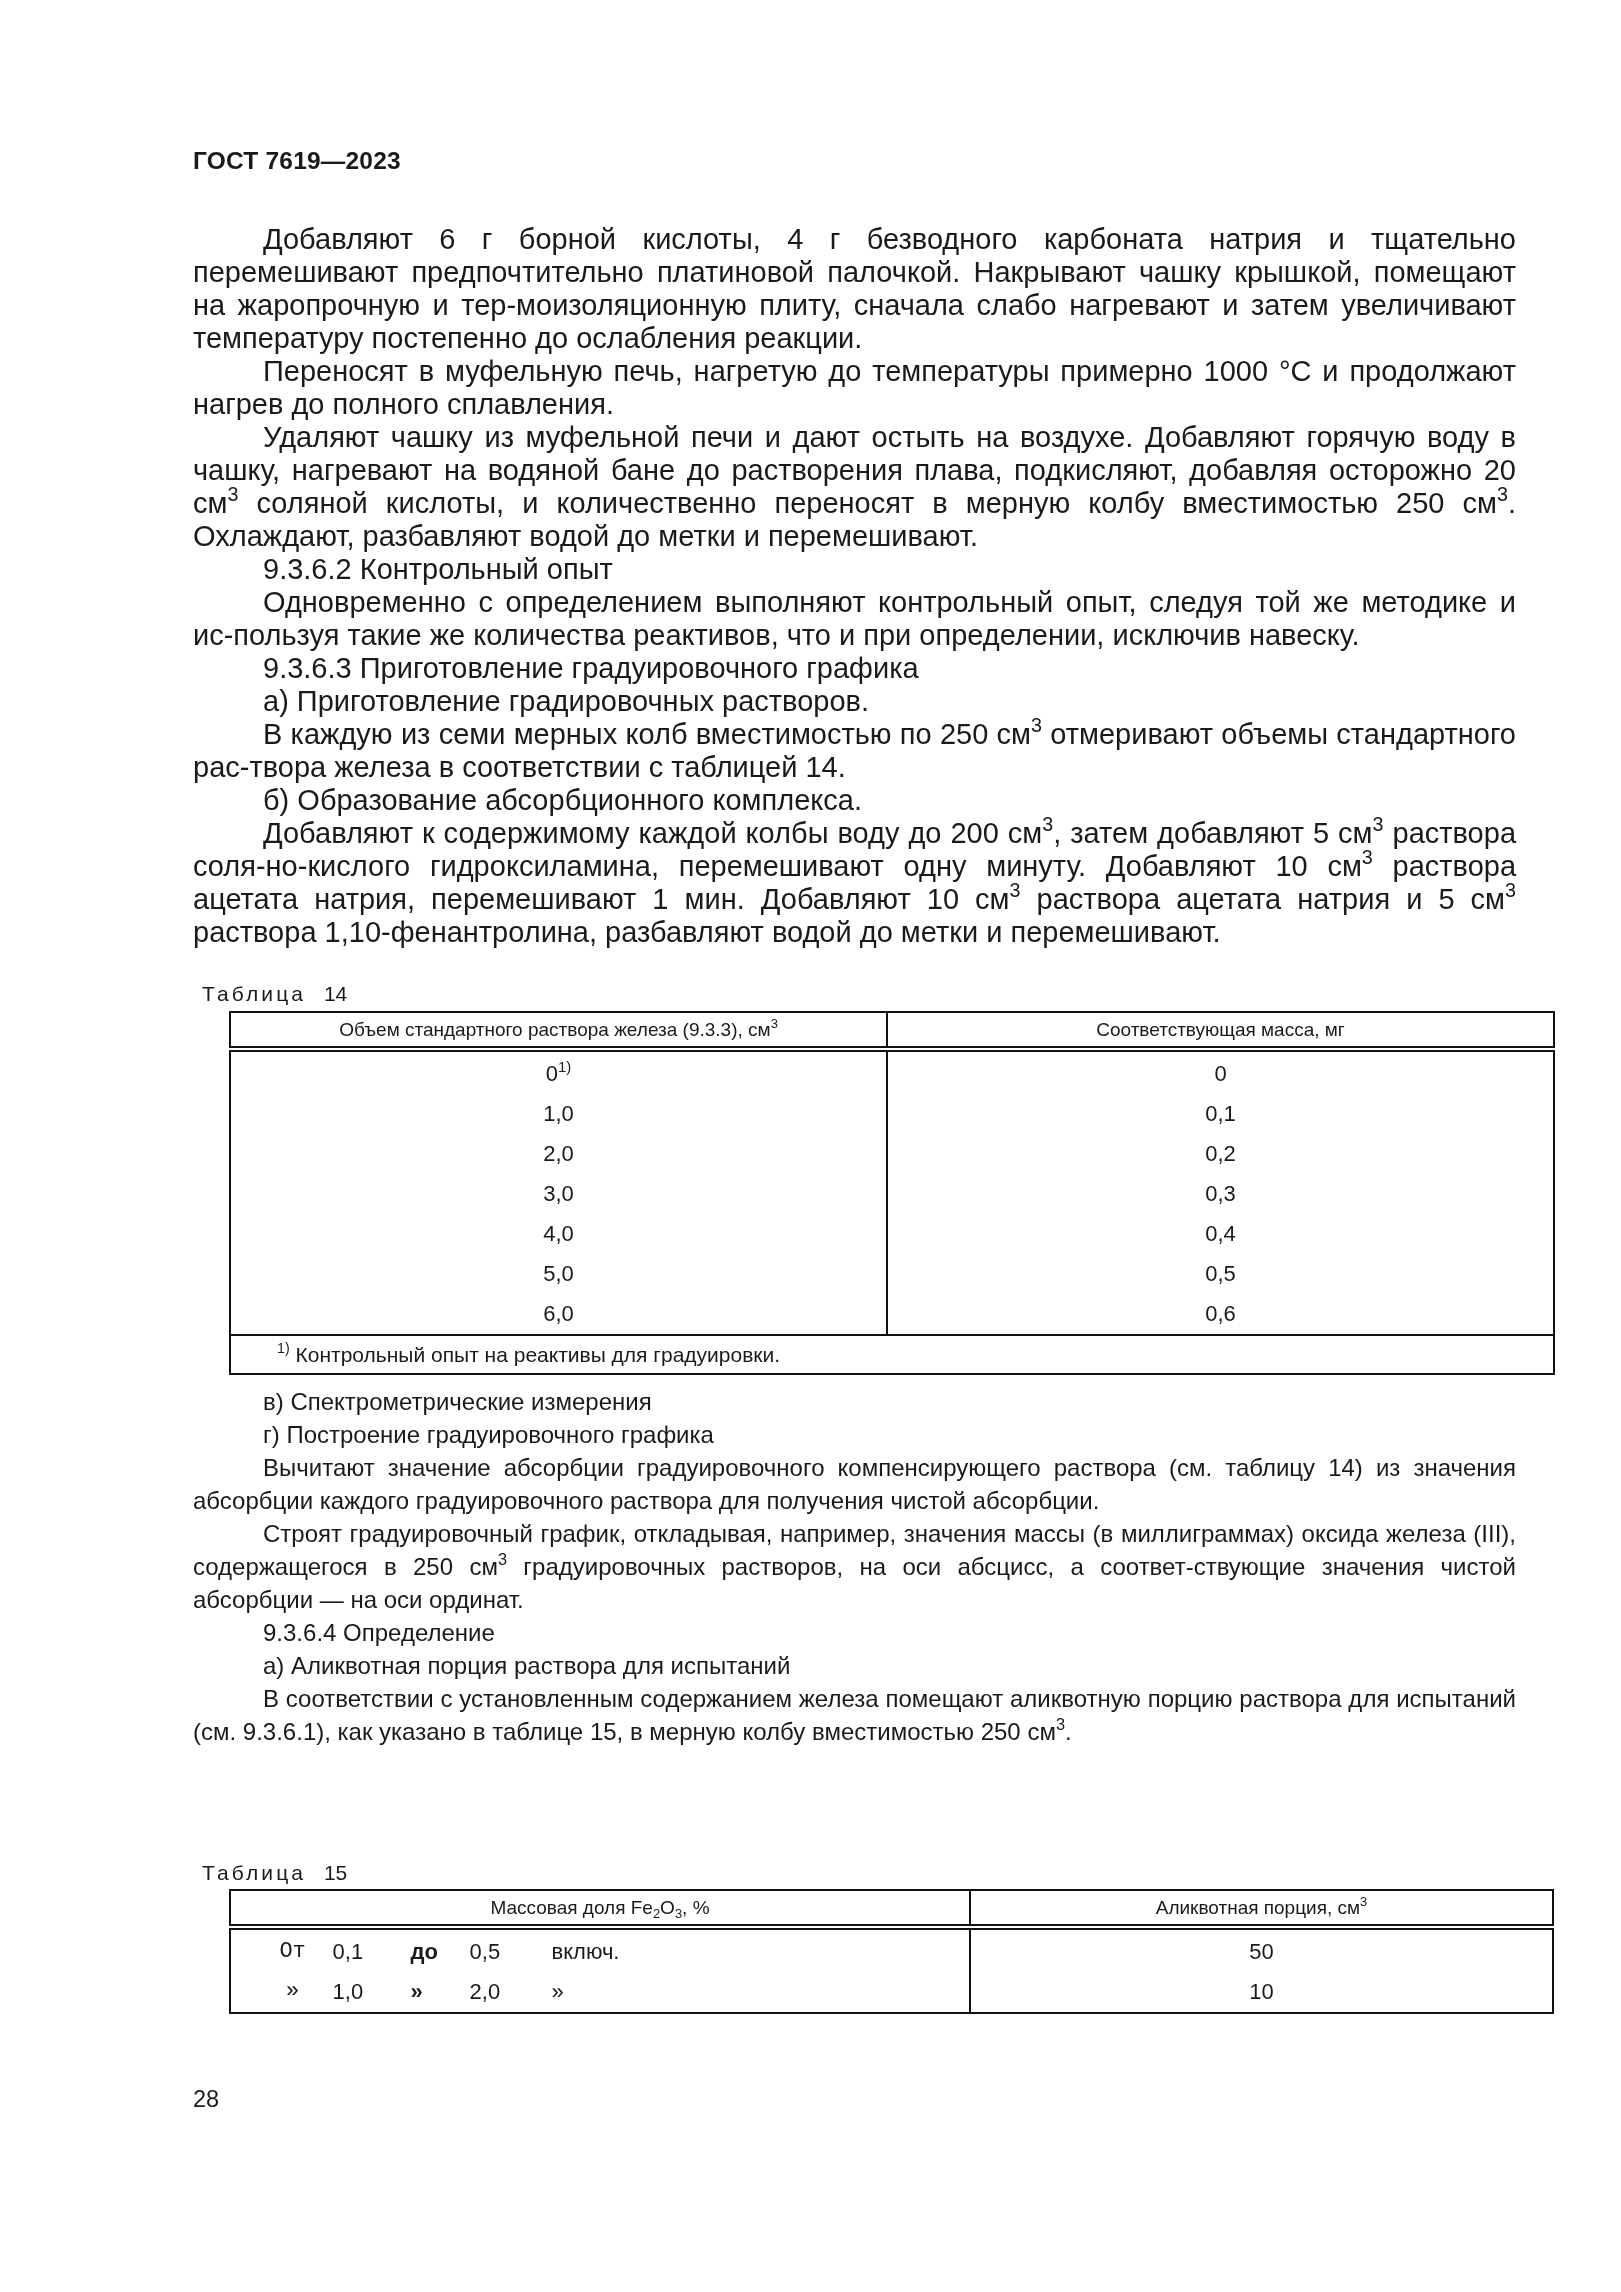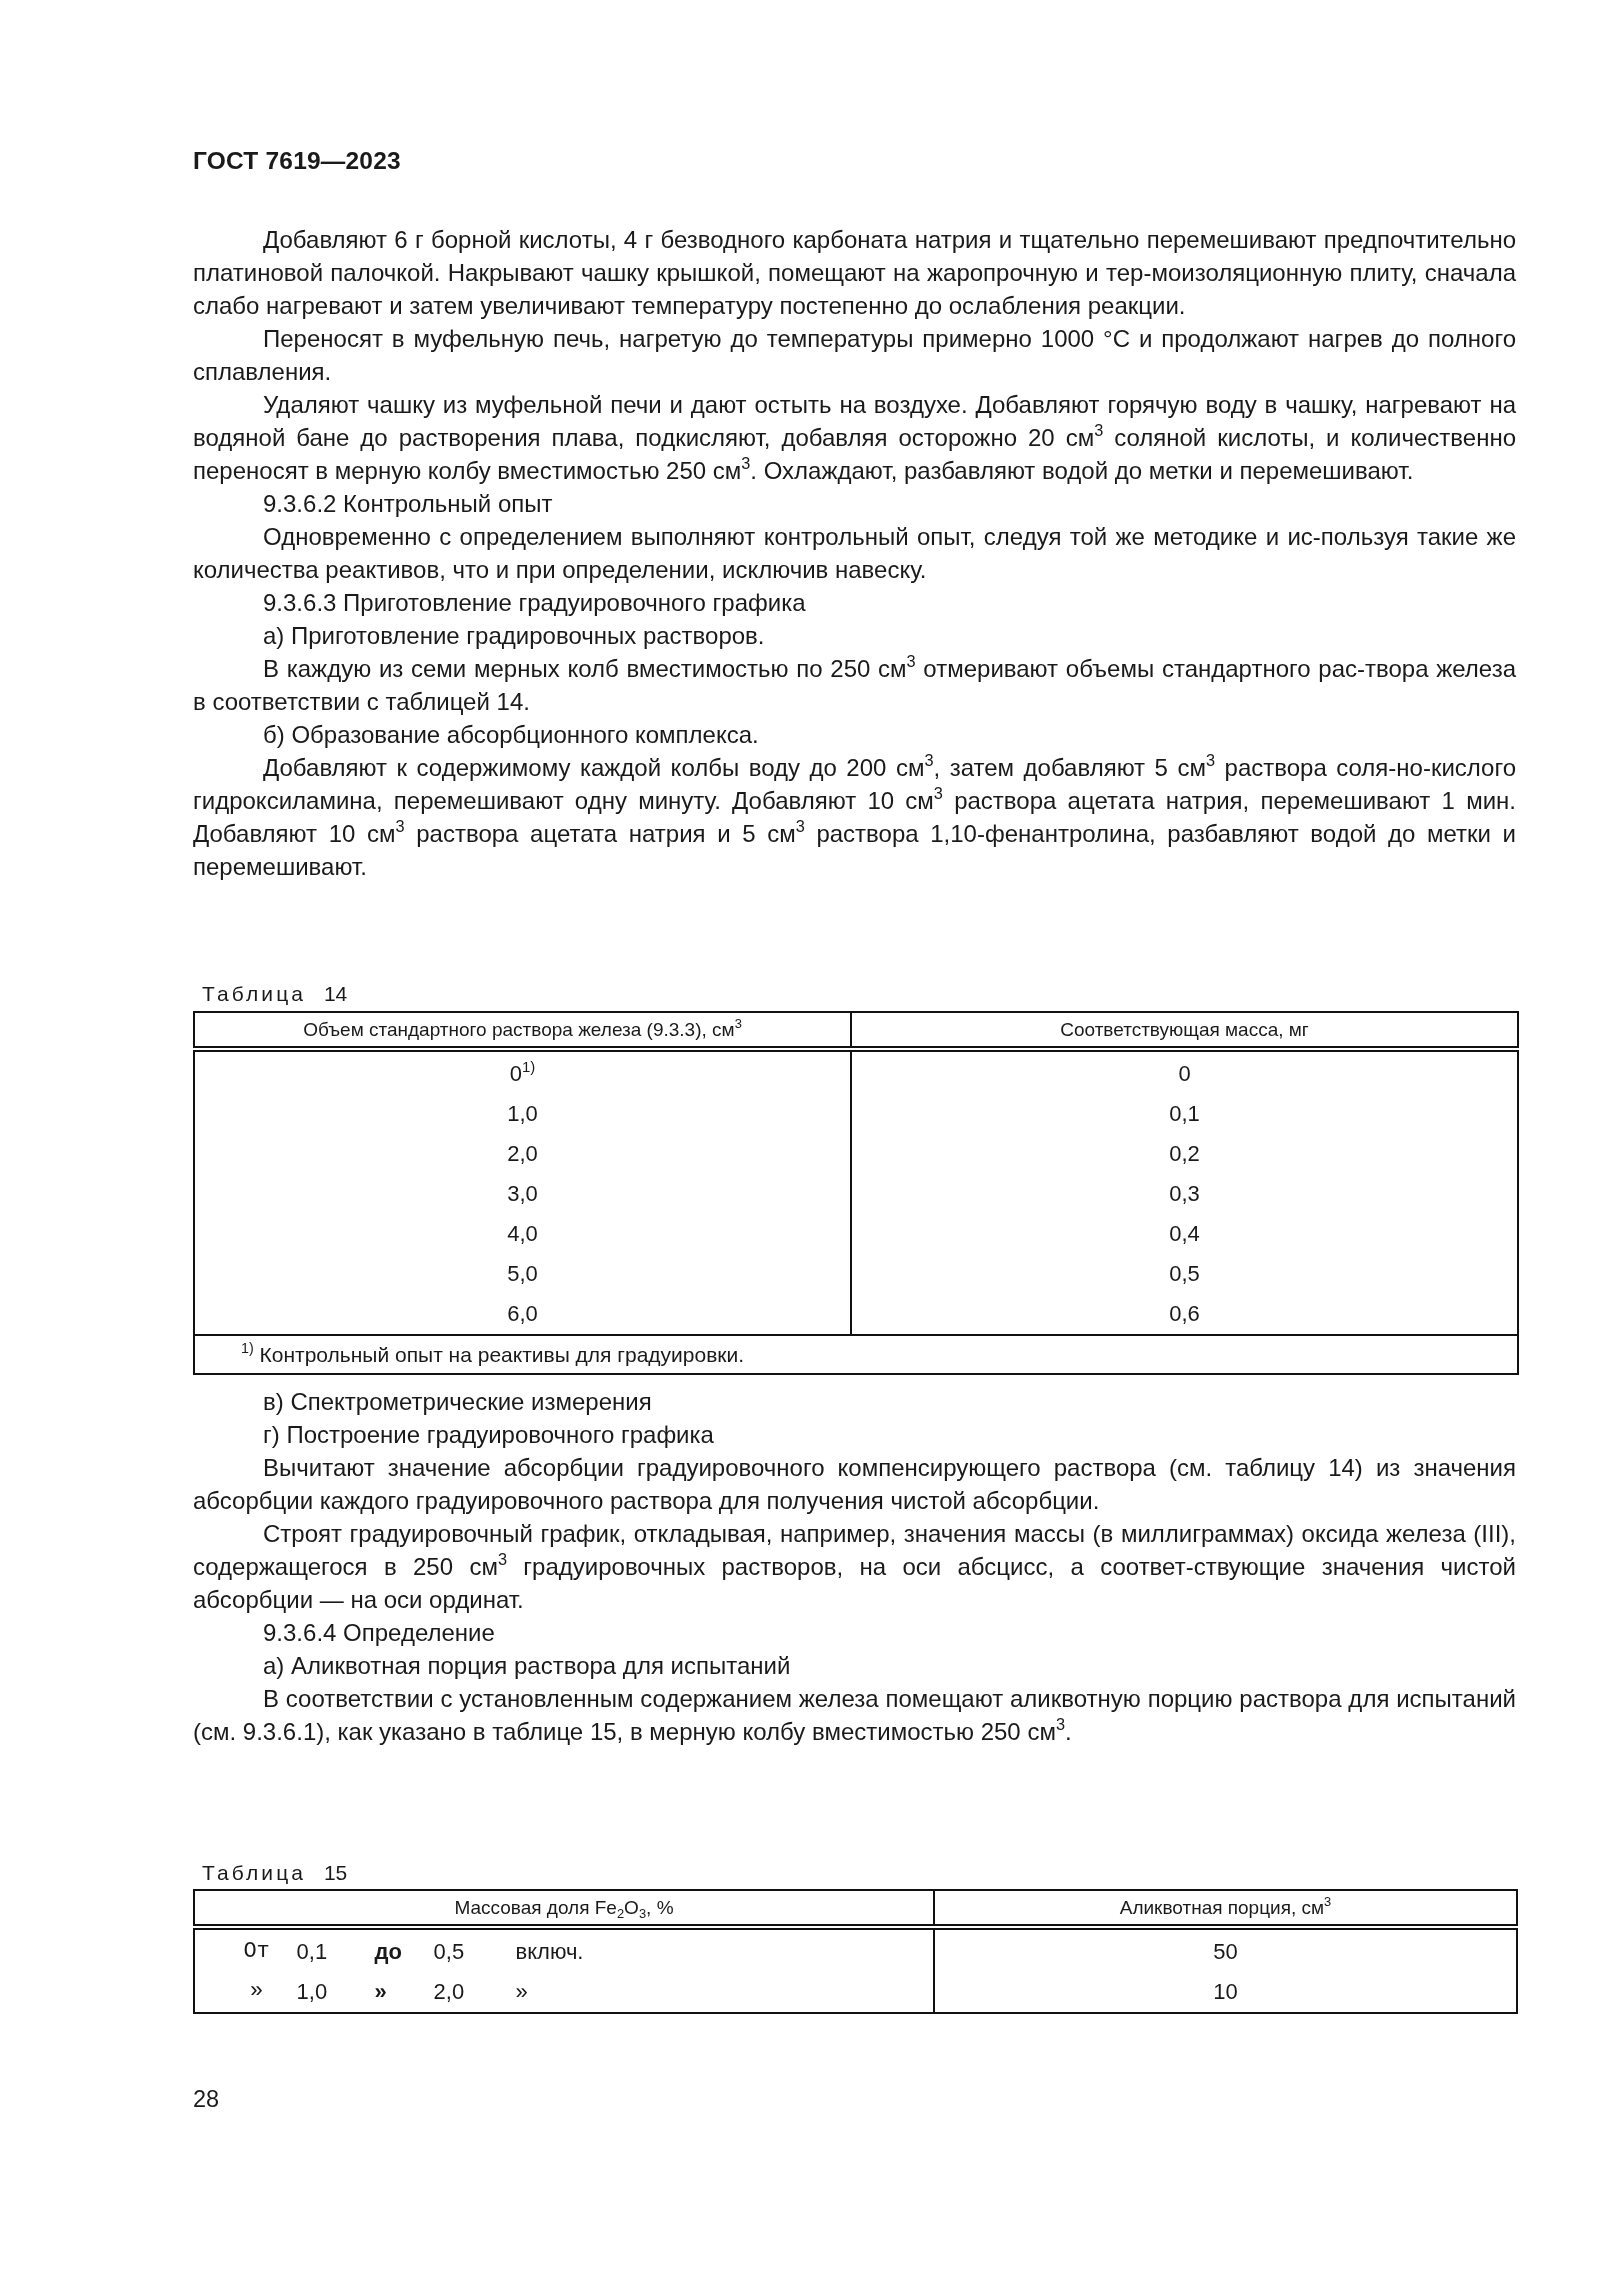--- a/index.html
+++ b/index.html
@@ -1,25 +1,25 @@
 <!DOCTYPE html>
 <html><head>
 <meta charset="utf-8">
 <style>
   html, body { margin: 0; padding: 0; background: #ffffff; }
   body { width: 1621px; height: 2293px; position: relative; overflow: hidden;
          font-family: "Liberation Sans", sans-serif; color: #1a1a1a; }
   .doc-header { position: absolute; left: 193px; top: 147px; font-weight: bold; font-size: 24.5px; letter-spacing: 0.2px; }
-  .body-text { position: absolute; left: 193px; top: 223px; width: 1323px; font-size: 24px; line-height: 33px; }
+  .body-text { position: absolute; left: 193px; top: 223px; width: 1323px; font-size: 29px; line-height: 33px; }
   .p { margin: 0; text-align: justify; text-indent: 70px; hyphens: manual; }
   sup { font-size: 0.68em; line-height: 0; vertical-align: 0.62em; }
   sub { font-size: 0.68em; line-height: 0; vertical-align: -0.3em; }
   .tcap { font-size: 21px; letter-spacing: 3.1px; margin: 9px; }
   .tcap .num { letter-spacing: 0; }
-  table { border-collapse: collapse; width: 1323px; table-layout: fixed; }
+  table { border-collapse: collapse; width: 1323px; table-layout: fixed; margin-left: 36px; }
   .t14 { position: absolute; left: 193px; top: 1011px; }
   .t15 { position: absolute; left: 193px; top: 1889px; }
   td, th { font-weight: normal; padding: 0; }
   .tbl { border: 2.9px solid #111; }
   .tbl thead th { font-size: 19px; height: 33px; border-bottom: 6.9px double #111; text-align: center; }
   .tbl .vdiv { border-right: 2.9px solid #111; }
   .tbl tbody td { font-size: 22px; text-align: center; height: 40px; }
   .tbl tbody tr:first-child td { padding-top: 2px; }
   .tbl .foot td { border-top: 2.9px solid #111; text-align: left; font-size: 21px; height: 37px; padding-left: 46px; }
   .range { display: grid; grid-template-columns: 80px 78px 59px 76px 118px; font-size: 22px; padding-left: 21.6px; text-align: left; }

